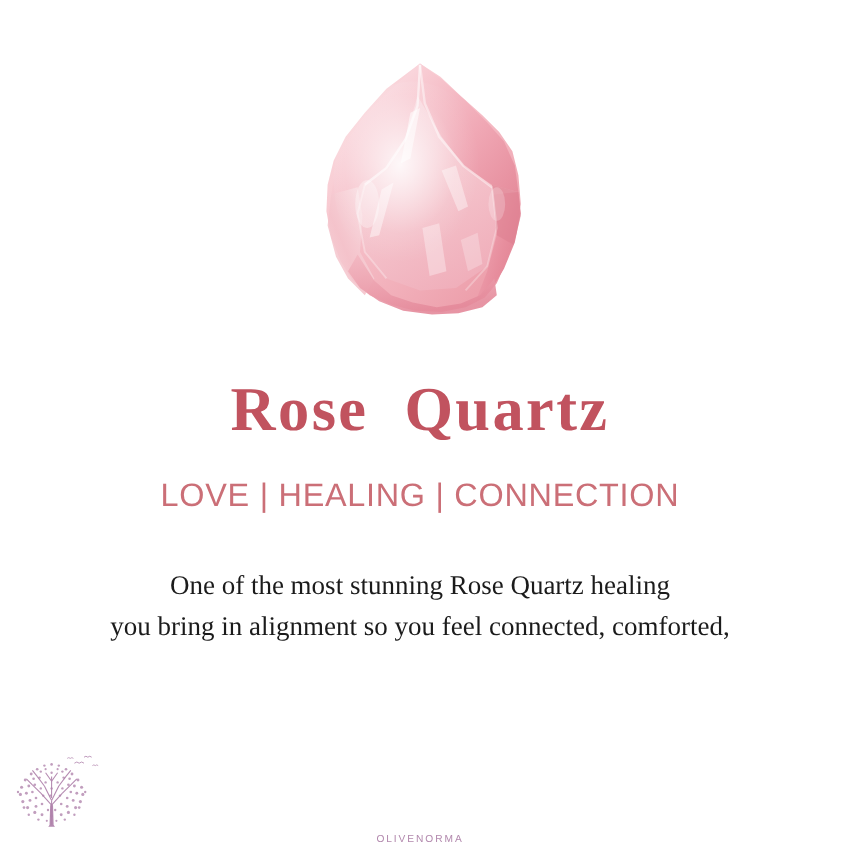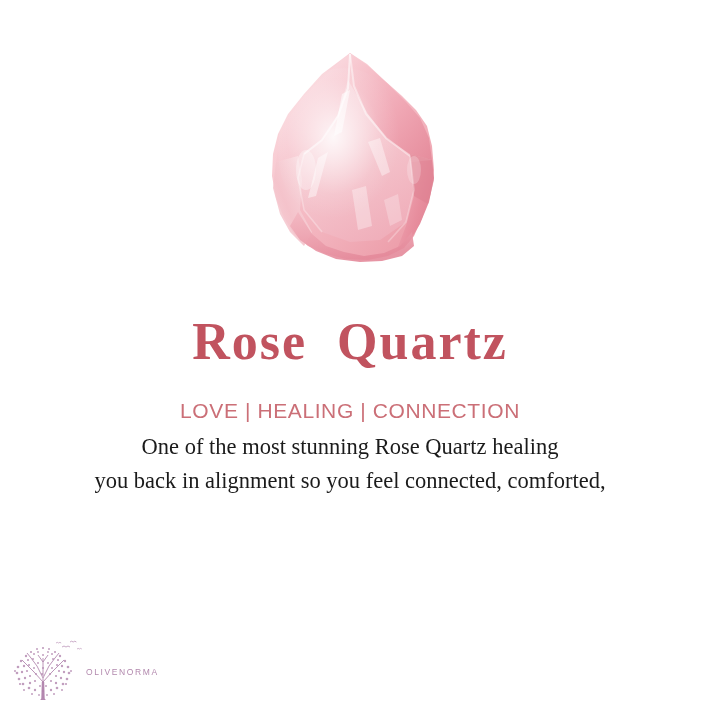--- a/index.html
+++ b/index.html
@@ -48,52 +48,51 @@
     letter-spacing: 2px;
     margin-top: 48px;
     text-align: center;
     white-space: pre;
   }
 
   
   .subtitle {
     font-family: "Liberation Sans", sans-serif;
     font-weight: 300;
-    font-size: 21px;
+    font-size: 27px;
     line-height: 1;
     color: #cb6f77;
     letter-spacing: 0.6px;
     margin-top: 32px;
     text-align: center;
   }
 
   
   .body-copy {
     width: 664px;
-    margin-top: 9px;
+    margin-top: 44px;
     text-align: center;
     font-family: "Liberation Serif", serif;
     font-size: 22.5px;
     line-height: 34px;
     color: #1b1b1b;
   }
   .body-line {
     display: block;
     white-space: nowrap;
   }
 
   
   .logo {
     position: absolute;
     left: 0;
     right: 0;
     bottom: 16px;
     display: flex;
-    flex-direction: row;
-    align-items: center;
+    flex-direction: column;
   }
   .logo-mark {
     display: block;
   }
   .brand {
     font-family: "Liberation Sans", sans-serif;
     font-size: 8.5px;
     letter-spacing: 1.6px;
     color: #b288ad;
     margin-top: 1px;
@@ -193,21 +192,21 @@
       <ellipse cx="80" cy="100" rx="66" ry="82" fill="url(#gGlow)"></ellipse>
     </svg>
   </div>
 
   <div class="title">Rose  Quartz</div>
 
   <div class="subtitle">LOVE | HEALING | CONNECTION</div>
 
   <div class="body-copy">
     <span class="body-line">One of the most stunning Rose Quartz healing</span>
-    <span class="body-line">you back in alignment so you feel connected, comforted,</span>
+    <span class="body-line">you bring in alignment so you feel connected, comforted,</span>
   </div>
 
   <div class="logo">
     <svg class="logo-mark" width="86" height="66" viewBox="0 0 86 66" aria-hidden="true">
       <g stroke="#b083ac" stroke-width="0.9" fill="none" opacity="0.95">
         <path d="M43 60 L43 40"></path>
         <path d="M43 44 L34 34"></path>
         <path d="M43 44 L52 34"></path>
         <path d="M43 40 L37 28"></path>
         <path d="M43 40 L49 28"></path>

